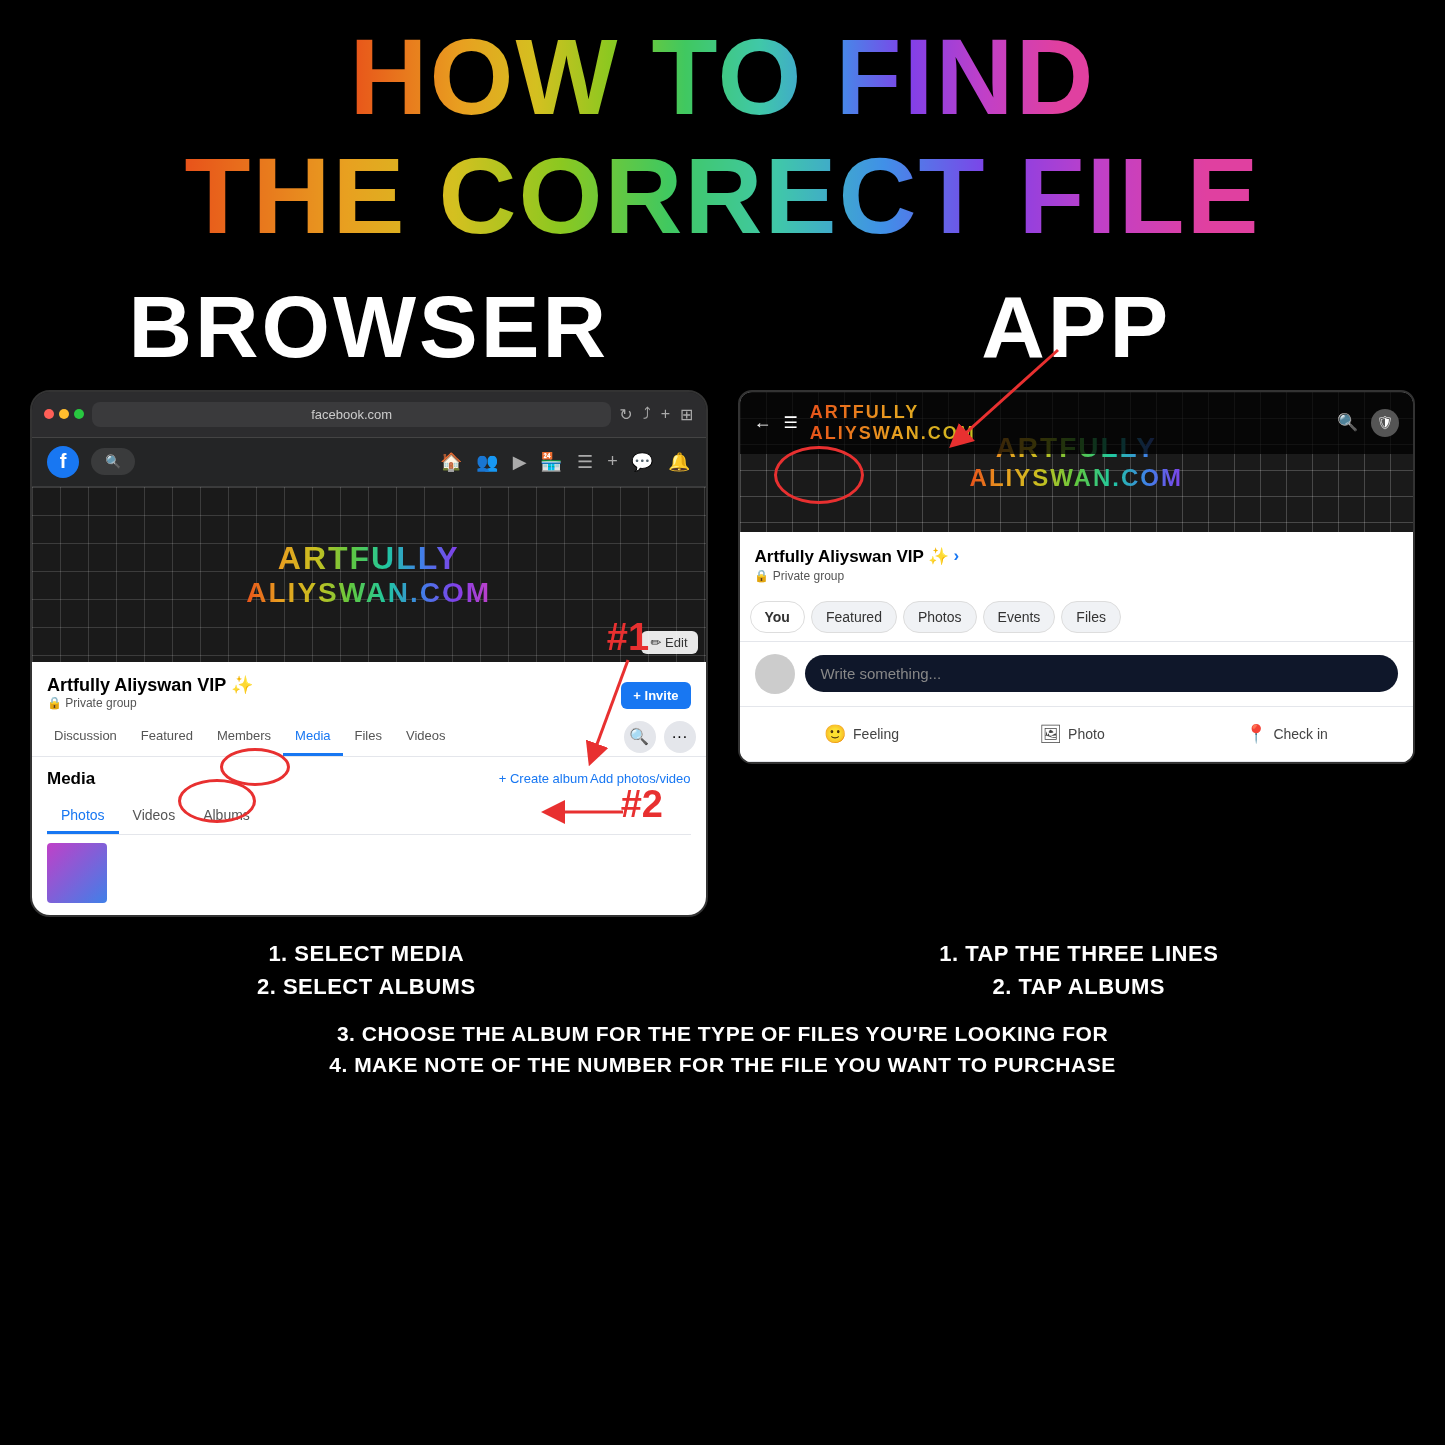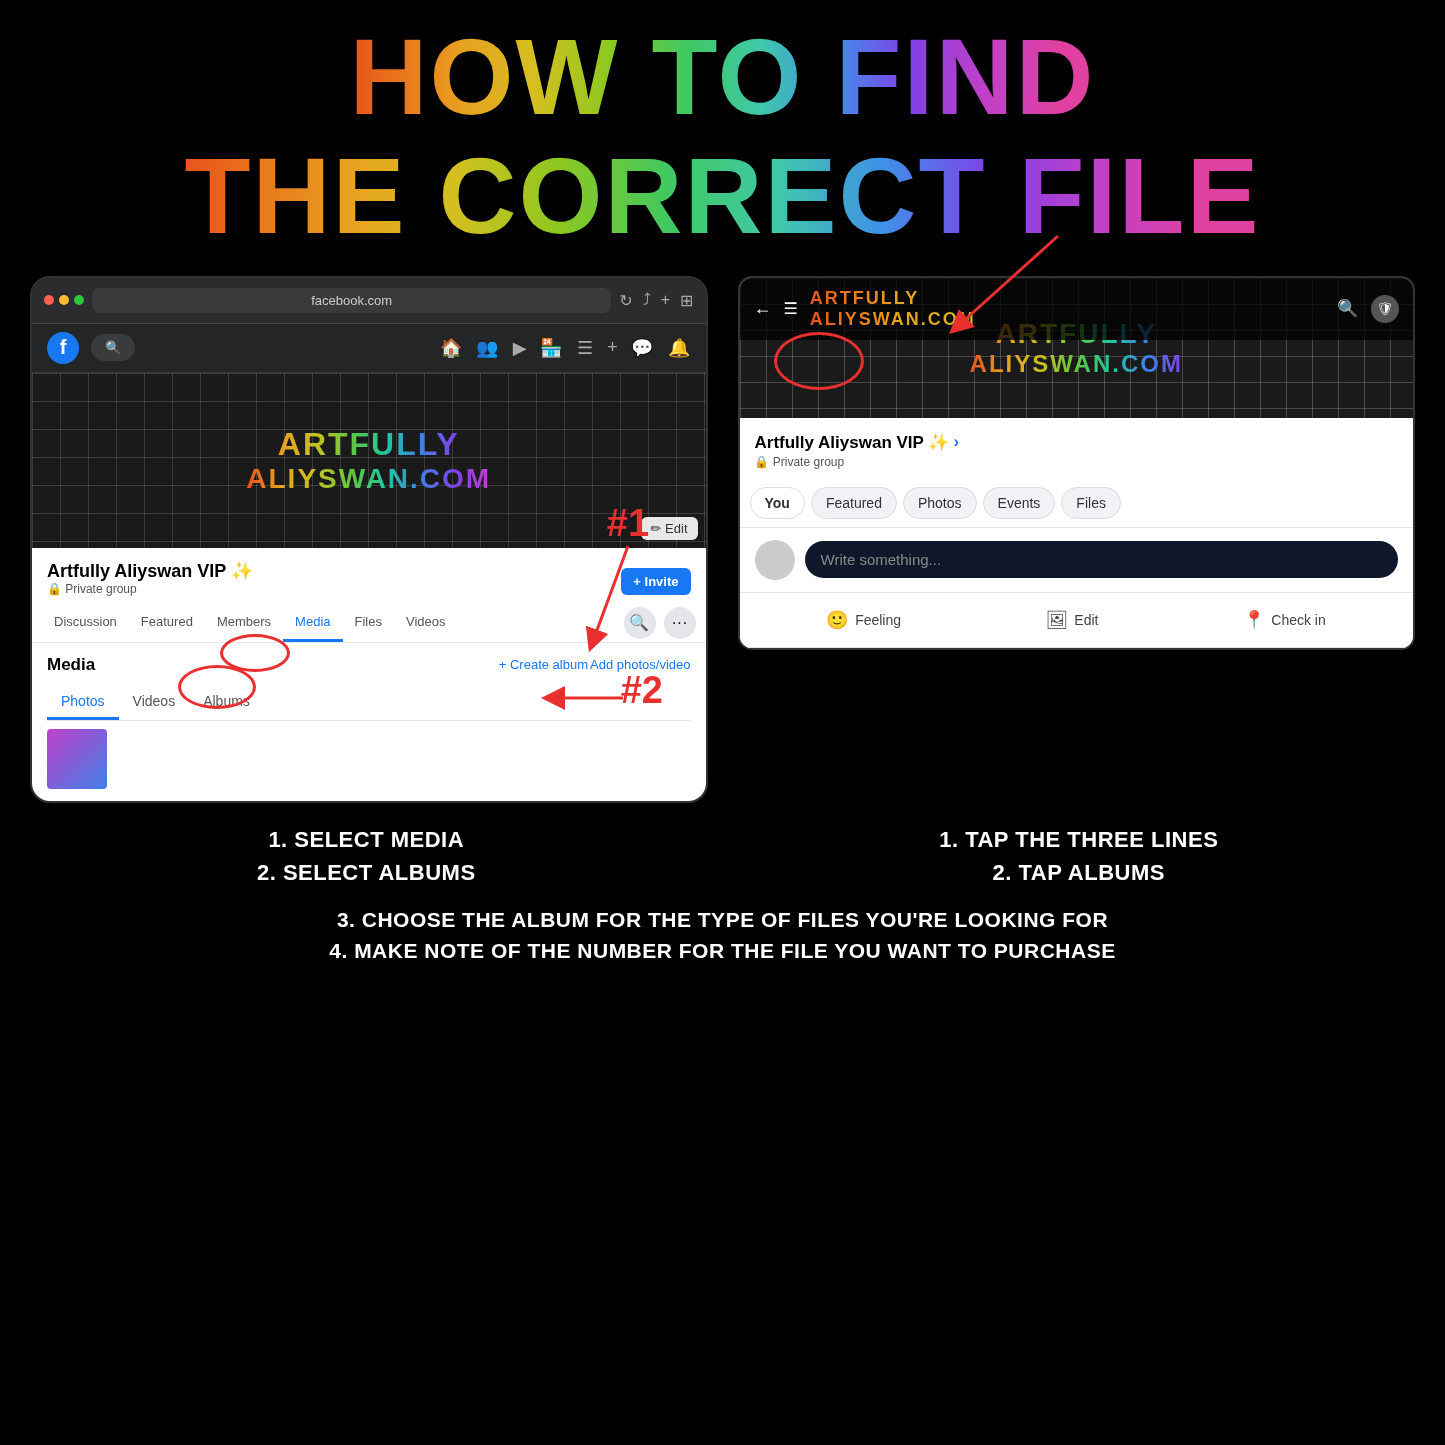--- a/index.html
+++ b/index.html
@@ -406,20 +406,21 @@
 <div class="main-title">
   <div>
     <span class="title-text">HOW TO FIND</span>
     <span class="title-text">THE CORRECT FILE</span>
   </div>
 </div>
 
 <div class="columns">
 
   <div class="column">
+    <div class="column-header">BROWSER</div>
     <div class="browser-col-inner">
       <div class="browser-mockup">
 
         <div class="browser-bar">
           <div class="browser-dots">
             <div class="browser-dot dot-red"></div>
             <div class="browser-dot dot-yellow"></div>
             <div class="browser-dot dot-green"></div>
           </div>
           <div class="browser-url">facebook.com</div>
@@ -517,20 +518,21 @@
         <defs>
           <marker id="ah2" markerWidth="8" markerHeight="8" refX="4" refY="4" orient="auto">
             <path d="M0,0 L8,4 L0,8 Z" fill="#e83030"></path>
           </marker>
         </defs>
       </svg>
     </div>
   </div>
 
   <div class="column">
+    <div class="column-header">APP</div>
     <div class="app-col-inner">
       <div class="app-mockup">
 
         <div class="app-cover">
           <div class="app-cover-grid"></div>
           <div class="app-cover-text">
             <div class="app-artfully">ARTFULLY</div>
             <div class="app-sub">ALIYSWAN.COM</div>
           </div>
 
@@ -564,21 +566,21 @@
           <div class="write-input">Write something...</div>
         </div>
 
         <div class="post-actions">
           <div class="post-action">
             <span class="post-action-icon">🙂</span>
             <span>Feeling</span>
           </div>
           <div class="post-action">
             <span class="post-action-icon">🖼</span>
-            <span>Edit</span>
+            <span>Photo</span>
           </div>
           <div class="post-action">
             <span class="post-action-icon">📍</span>
             <span>Check in</span>
           </div>
         </div>
       </div>
 
       <svg style="position:absolute; top:-50px; left:160px; z-index:10;" width="200" height="120">
         <line x1="160" y1="10" x2="60" y2="100" stroke="#e83030" stroke-width="3" marker-end="url(#ah3)"></line>

